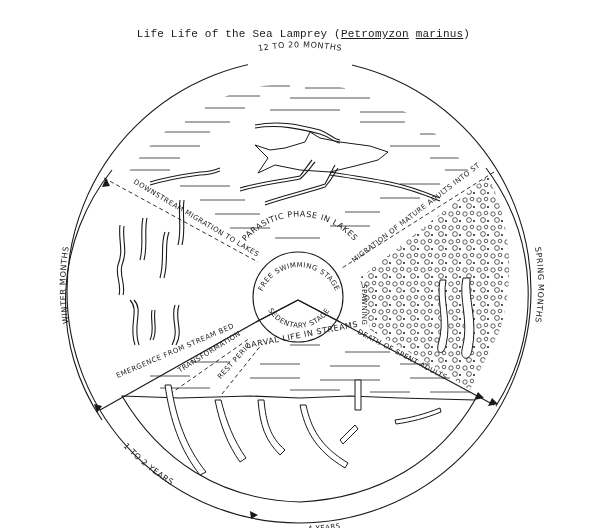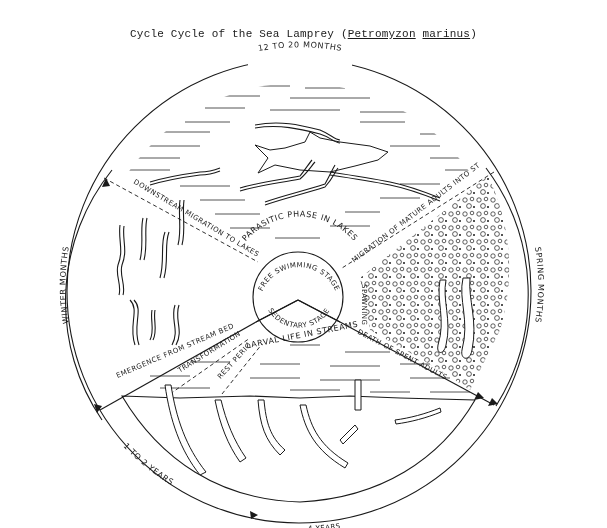--- a/index.html
+++ b/index.html
@@ -15,21 +15,21 @@
     .lbl-sm { font-family: "DejaVu Sans", sans-serif; font-size: 7px; fill: #1a1a1a; letter-spacing: 0.5px; }
     .ink { stroke: #1a1a1a; fill: none; stroke-width: 1.1; }
     .ink-thin { stroke: #2a2a2a; fill: none; stroke-width: 0.8; }
     .dash { stroke: #1a1a1a; fill: none; stroke-width: 0.9; stroke-dasharray: 4 3; }
     .worm { stroke: #1a1a1a; fill: #fff; stroke-width: 1; }
   </style>
 </head>
 <body>
 
 <div class="title">
-  <span>Cycle Cycle of the Sea Lamprey (</span><u>Petromyzon</u> <u>marinus</u><span>)</span>
+  <span>Life Life of the Sea Lamprey (</span><u>Petromyzon</u> <u>marinus</u><span>)</span>
 </div>
 
 <svg width="607" height="528" viewBox="0 0 607 528">
   <defs>
     <path id="arc-top" d="M 200 70 A 232 232 0 0 1 400 70"></path>
     <path id="arc-right" d="M 513 180 A 232 232 0 0 1 513 390"></path>
     <path id="arc-left" d="M 86 380 A 232 232 0 0 1 86 190"></path>
     <path id="arc-bl" d="M 95 410 A 232 232 0 0 0 250 515"></path>
     <path id="arc-bottom" d="M 240 522 A 232 232 0 0 0 380 518"></path>
     <path id="hub-top" d="M 262 292 A 40 40 0 0 1 336 292"></path>

